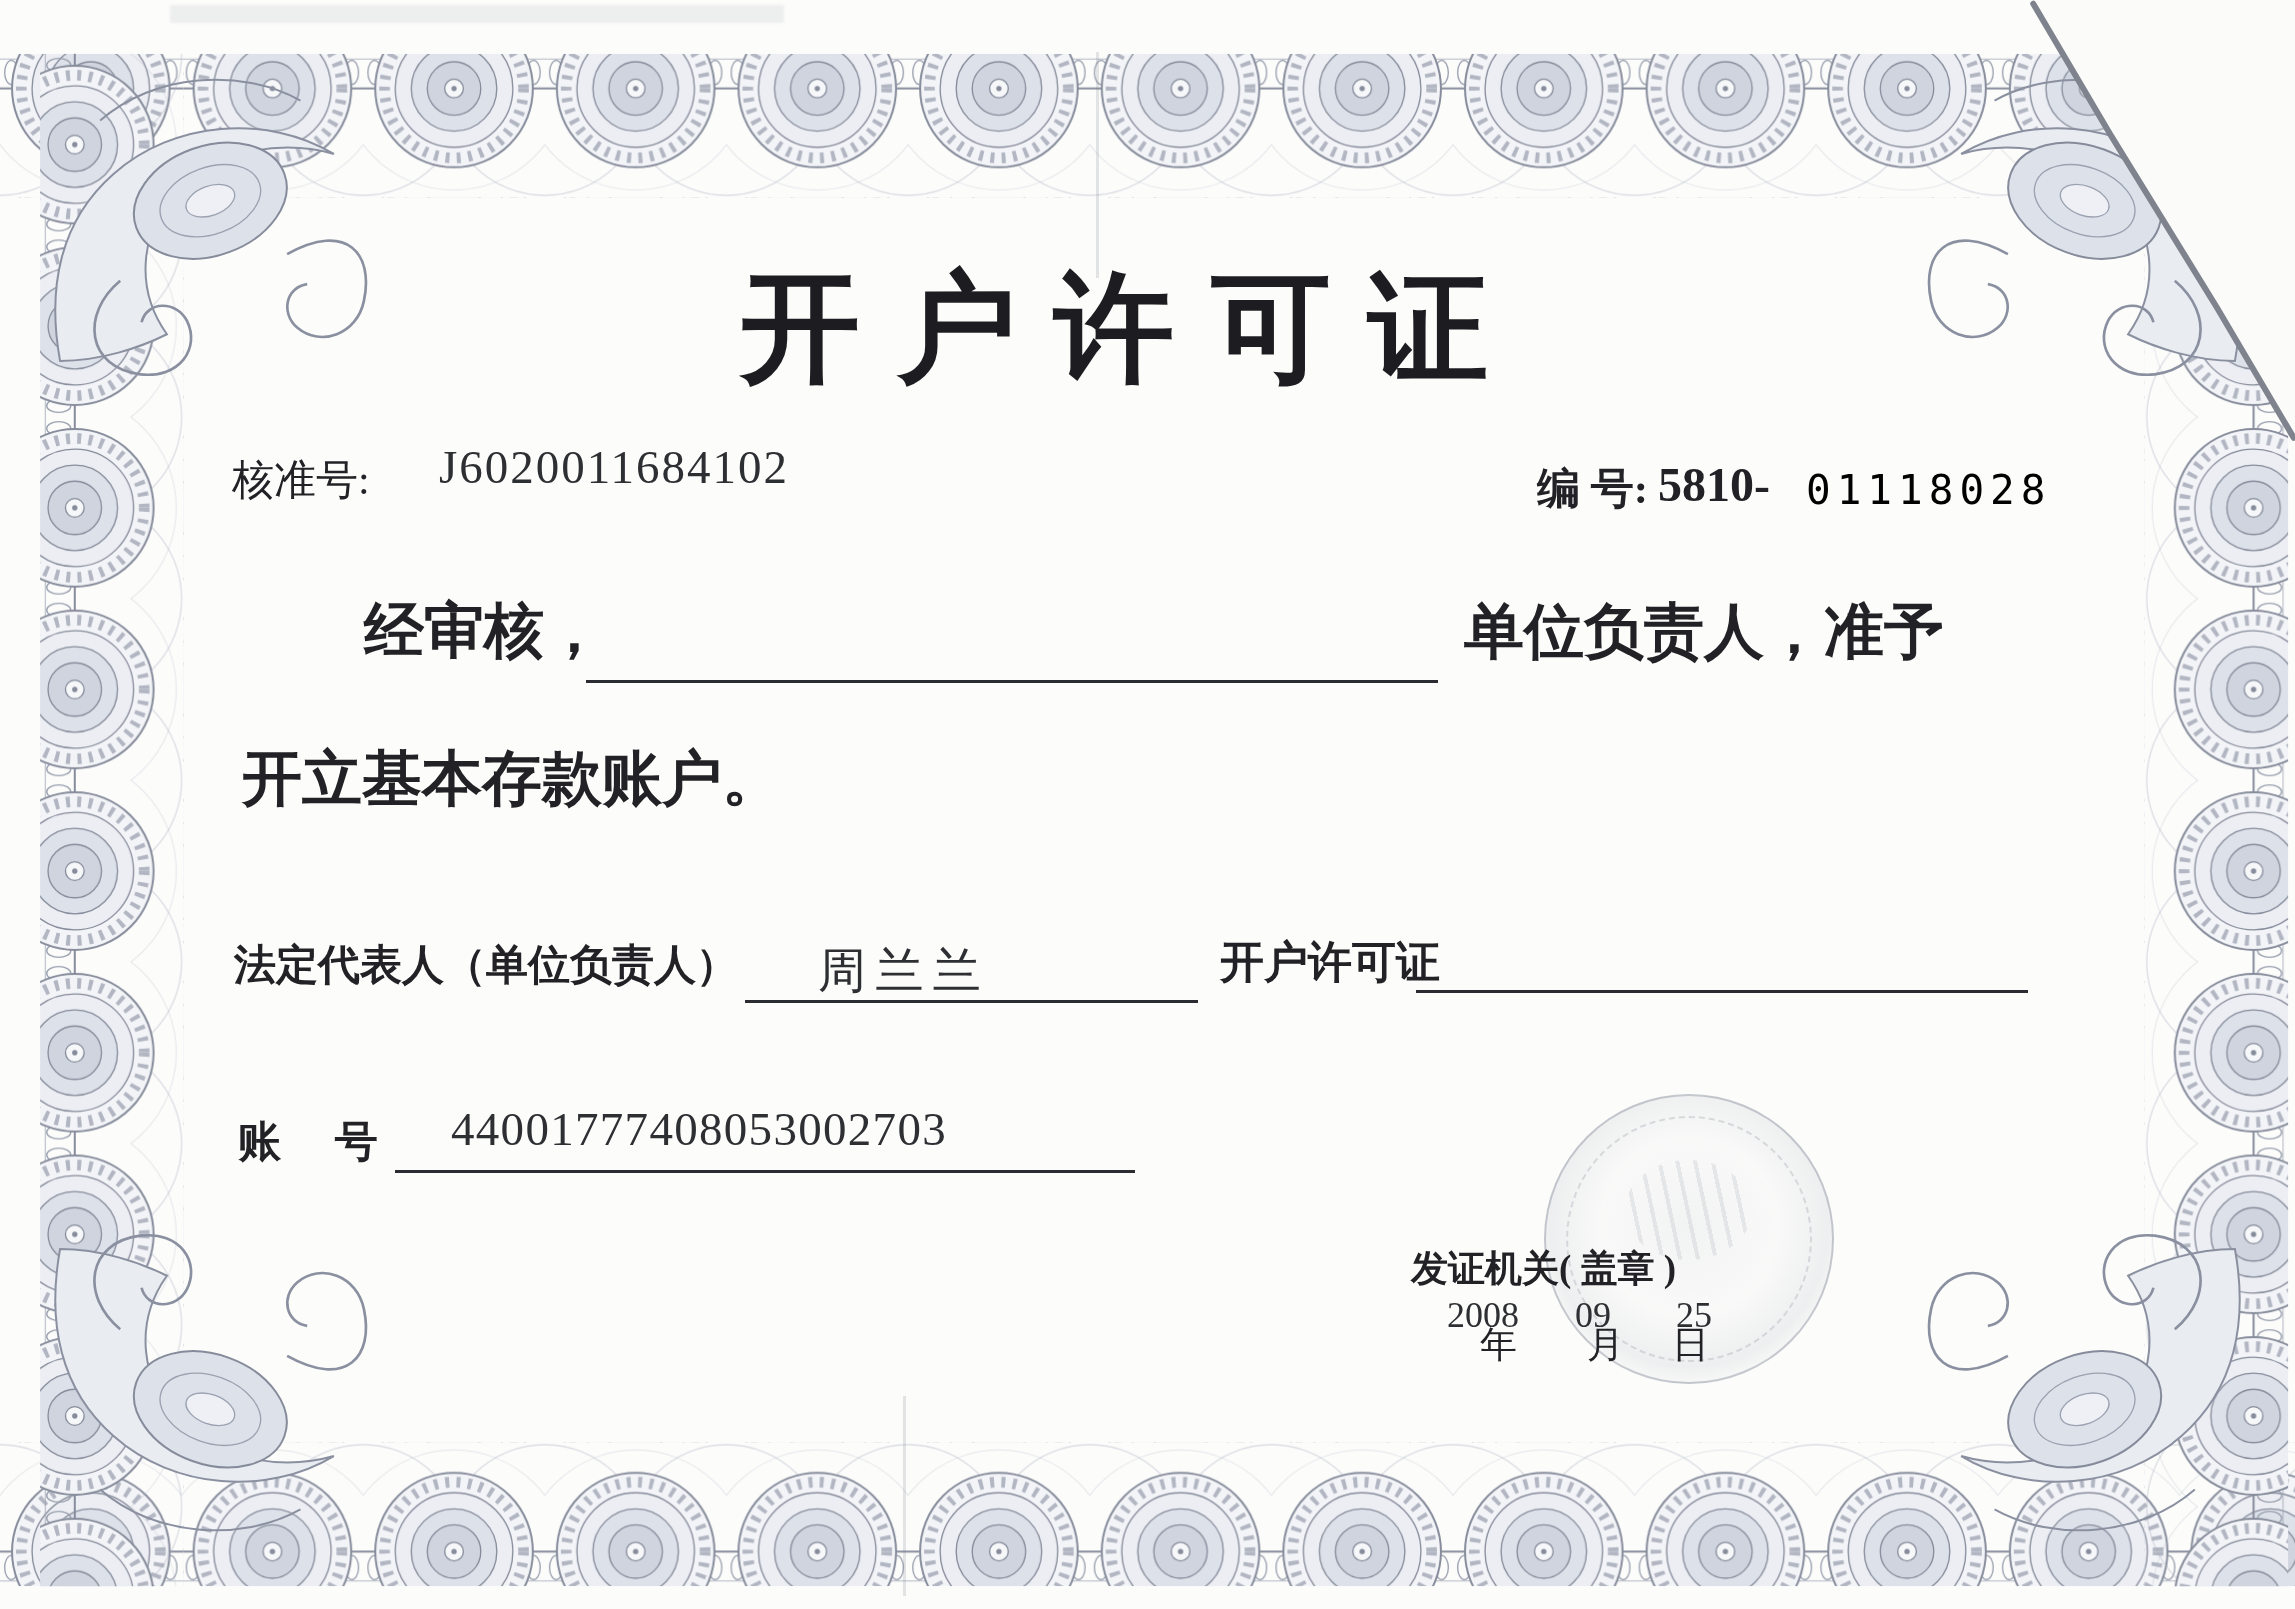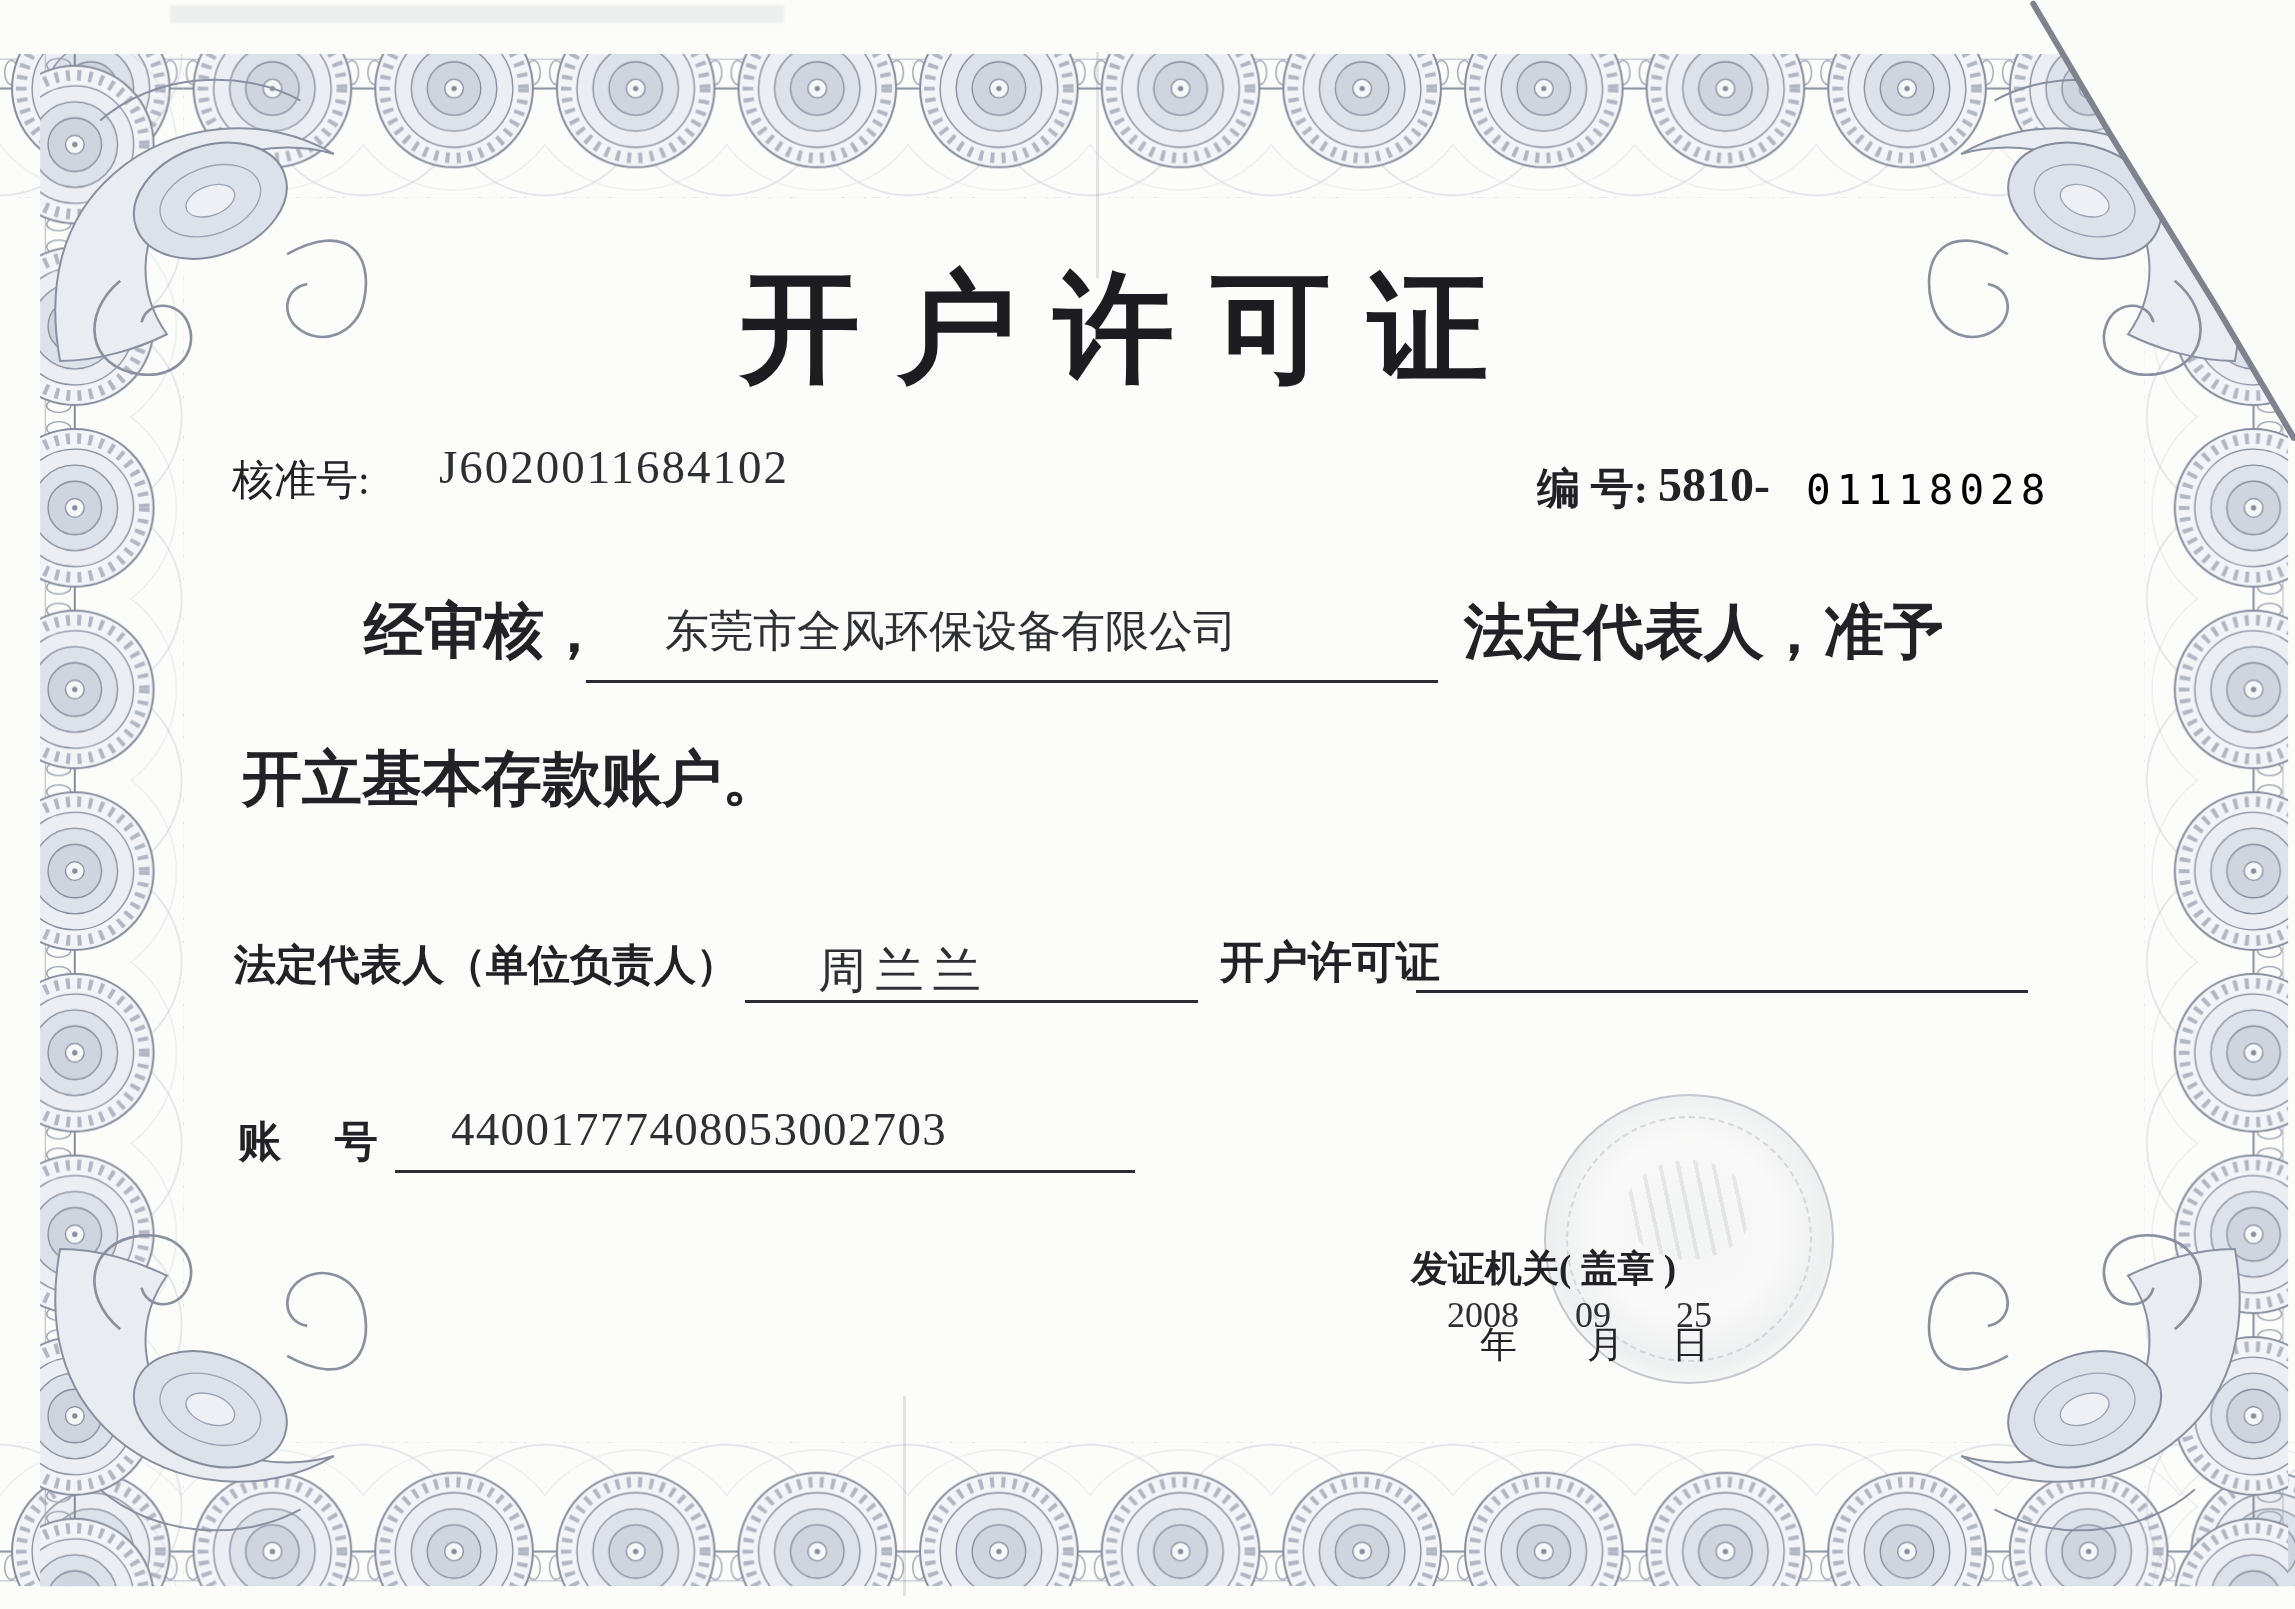--- a/index.html
+++ b/index.html
@@ -205,23 +205,22 @@
   <div class="t title">开户许可证</div>
 
   <div class="t approval-label">核准号:</div>
   <div class="t approval-value val">J6020011684102</div>
 
   <div class="t serial-label sans">编 号:</div>
   <div class="t serial-prefix sans">5810-</div>
   <div class="t serial-stamped mono">01118028</div>
 
   <div class="t audited-prefix">经审核，</div>
-  <div class="t company-name val">东莞市全风环保设备有限公司</div>
   <div class="rule" style="left:586px;top:680px;width:852px;"></div>
-  <div class="t audited-suffix">法定代表人，准予</div>
+  <div class="t audited-suffix">单位负责人，准予</div>
   <div class="t audited-line2">开立基本存款账户。</div>
 
   <div class="t legal-label">法定代表人（单位负责人）</div>
   <div class="t legal-value val">周兰兰</div>
   <div class="rule" style="left:745px;top:1000px;width:453px;"></div>
 
   <div class="t bank-label">开户许可证</div>
   <div class="rule" style="left:1416px;top:990px;width:612px;"></div>
 
   <div class="t account-label">账　 号</div>

